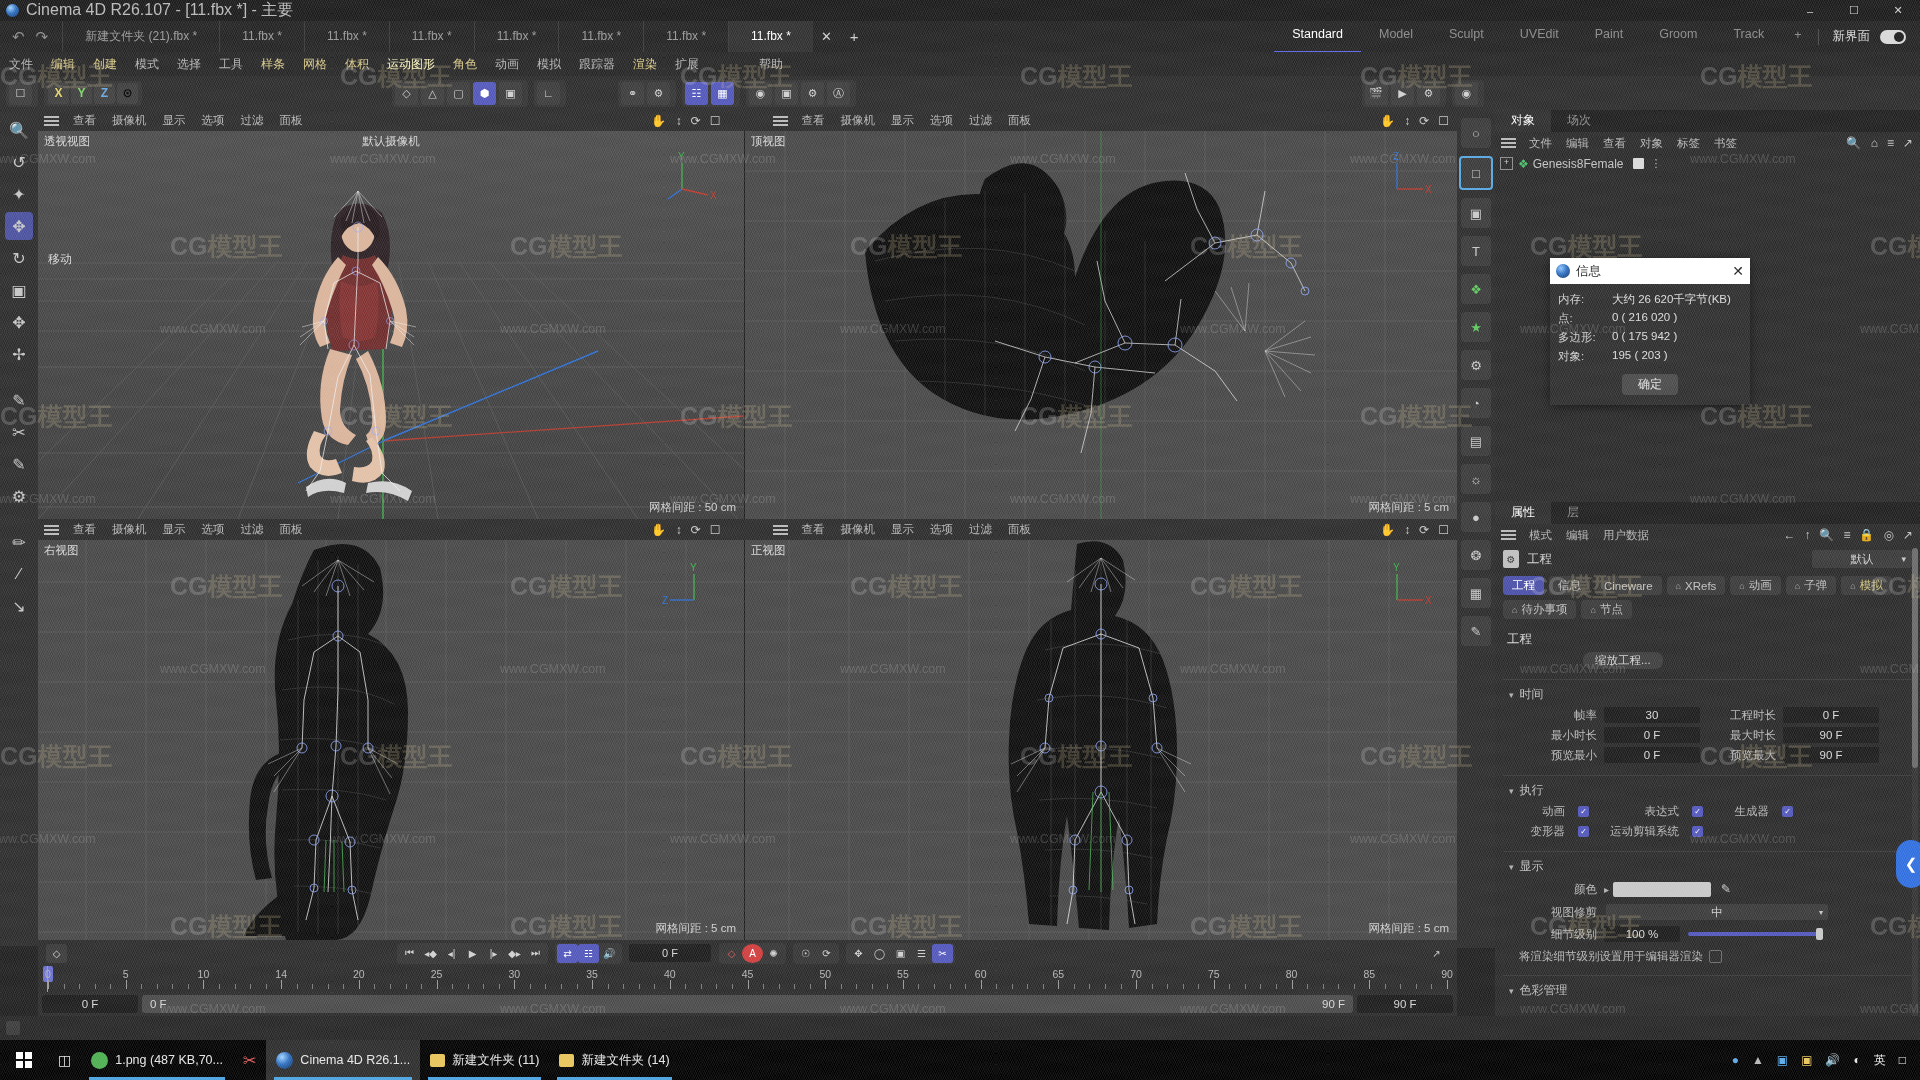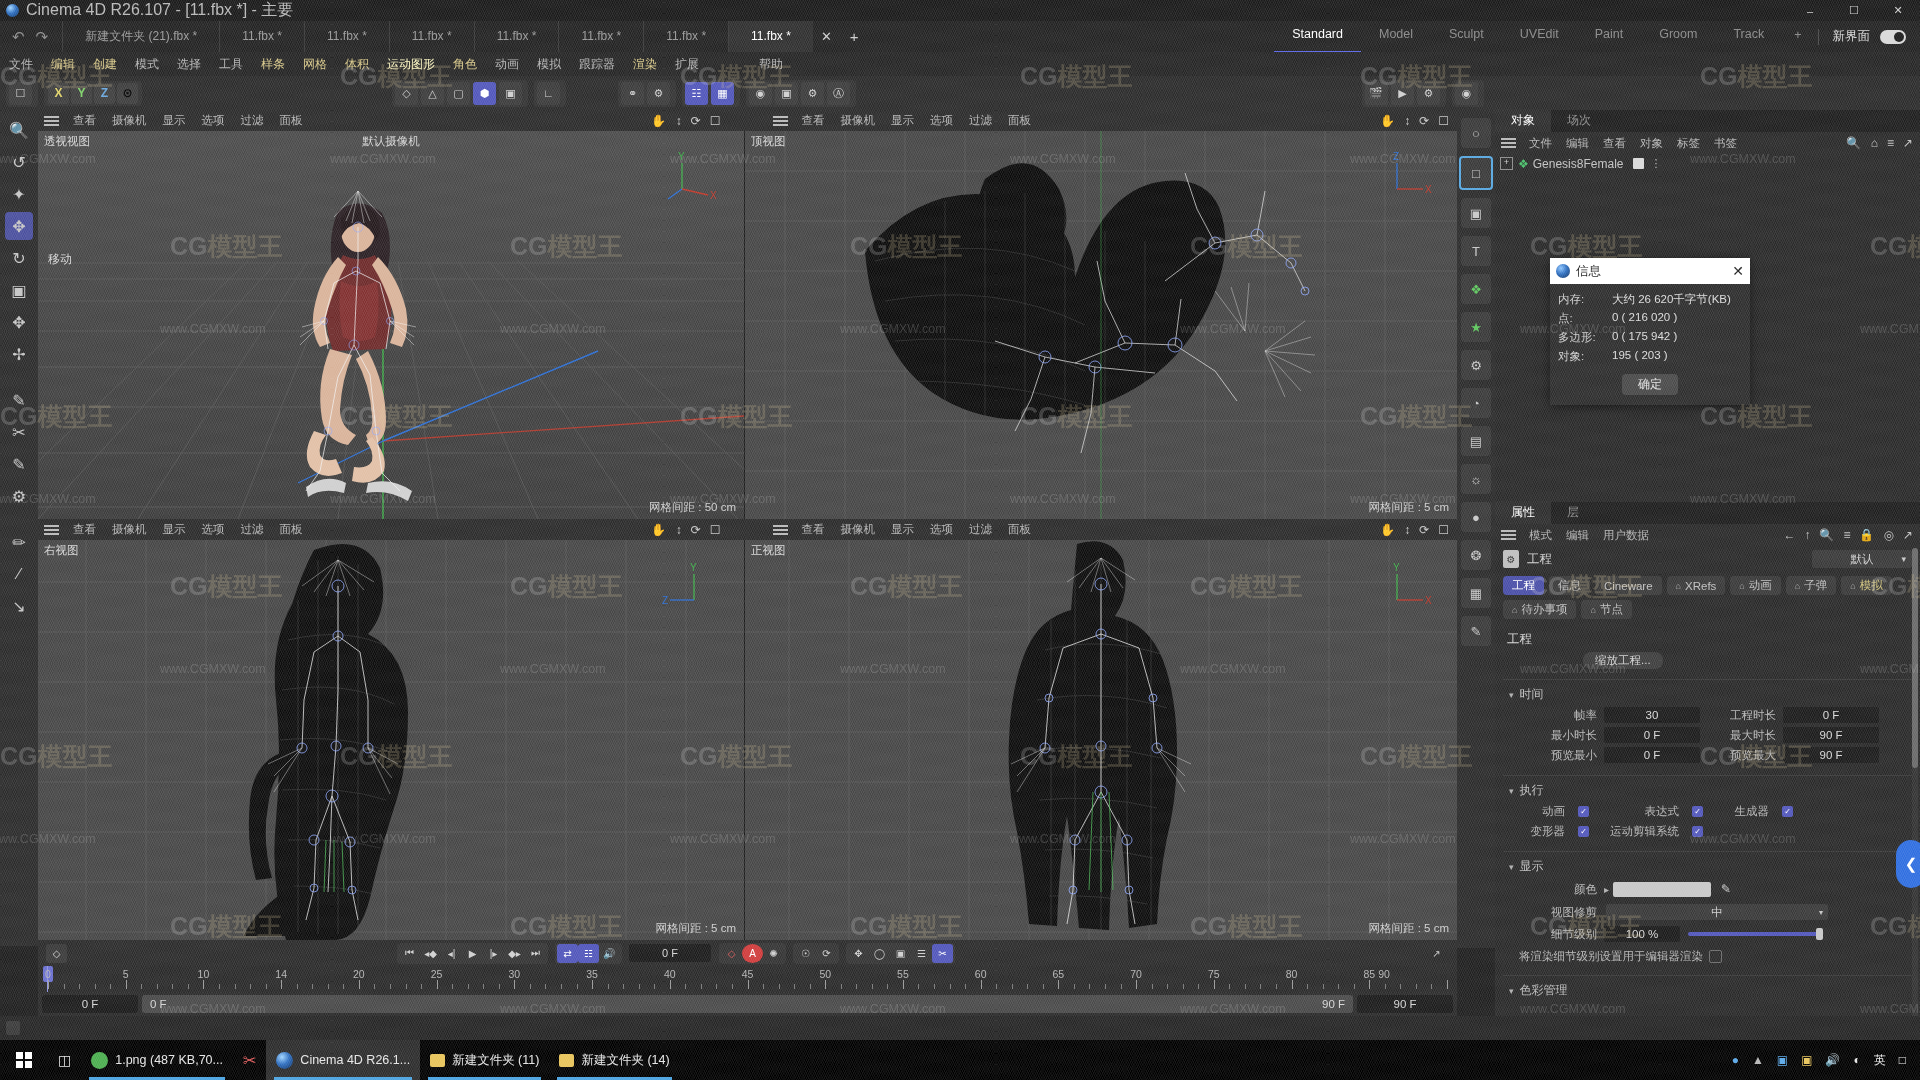--- a/index.html
+++ b/index.html
@@ -985,21 +985,21 @@
       <div class="rmark" style="left: 1269.1px;"></div>
       <div class="rmark" style="left: 1284.64px;"></div>
       <div class="rmark" style="left: 1300.19px;"></div>
       <div class="rmark" style="left: 1315.73px;"></div>
       <div class="rtick" style="left: 1331.28px;">85</div>
       <div class="rmark maj" style="left: 1331.28px;"></div>
       <div class="rmark" style="left: 1346.82px;"></div>
       <div class="rmark" style="left: 1362.37px;"></div>
       <div class="rmark" style="left: 1377.91px;"></div>
       <div class="rmark" style="left: 1393.46px;"></div>
-      <div class="rtick" style="left: 1346px;">90</div>
+      <div class="rtick" style="left: 1409px;">90</div>
       <div class="rmark maj" style="left: 1409px;"></div>
     </div>
 
   <div id="fbar">
     <div class="fbox" style="width:96px;margin-left:4px">0 F</div>
     <div class="frange" style="flex:1;margin:0 4px;padding:0 8px">
       <span style="font-size:11.5px;color:#d6d6d6">0 F</span>
       <span style="margin-left:auto;font-size:11.5px;color:#d6d6d6">90 F</span>
     </div>
     <div class="fbox" style="width:96px;margin-right:4px">90 F</div>

